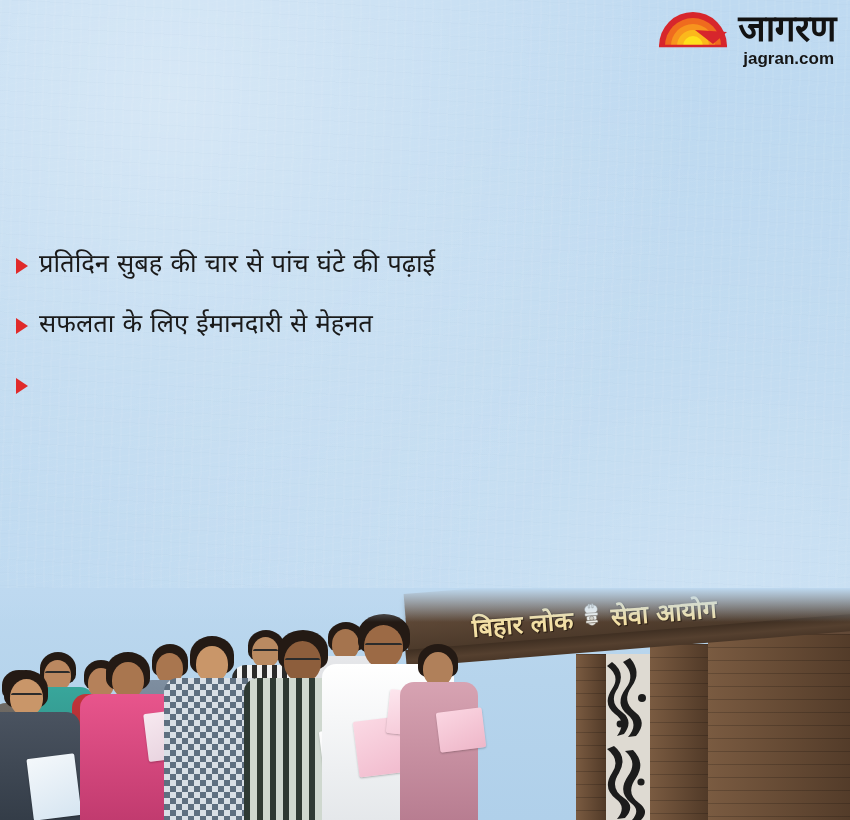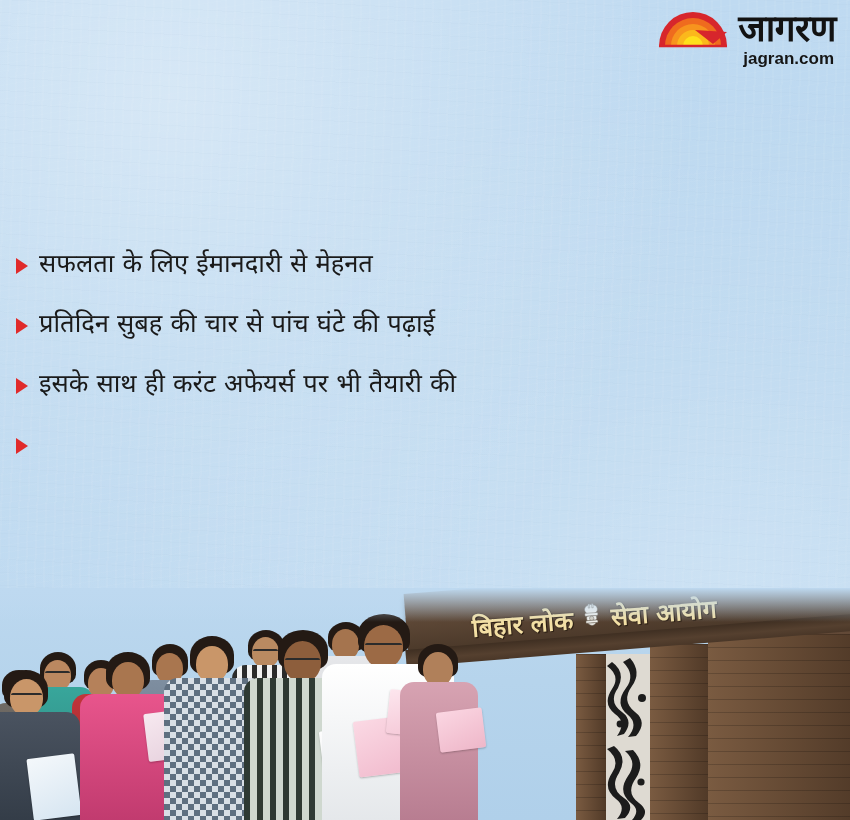--- a/index.html
+++ b/index.html
@@ -157,33 +157,29 @@
       <div id="logo-word">जागरण</div>
     </div>
     <div id="logo-url">jagran.com</div>
   </div>
 
 
   <div id="bullets">
 
     <div class="bullet">
       <span class="tri"></span>
-      <span class="btxt">सफलता के लिए ईमानदारी से मेहनत</span>
+      <span class="btxt">प्रतिदिन सुबह की चार से पांच घंटे की पढ़ाई</span>
     </div>
 
     <div class="bullet">
       <span class="tri"></span>
-      <span class="btxt">प्रतिदिन सुबह की चार से पांच घंटे की पढ़ाई</span>
-    </div>
-
-
-    <div class="bullet">
-      <span class="tri"></span>
-      <span class="btxt">इसके साथ ही करंट अफेयर्स पर भी तैयारी की</span>
-    </div>
+      <span class="btxt">सफलता के लिए ईमानदारी से मेहनत</span>
+    </div>
+
+
 
     <div class="bullet">
       <span class="tri"></span>
     </div>
 
   </div>
 
   <div id="photo">
     <div id="sky"></div>
 

